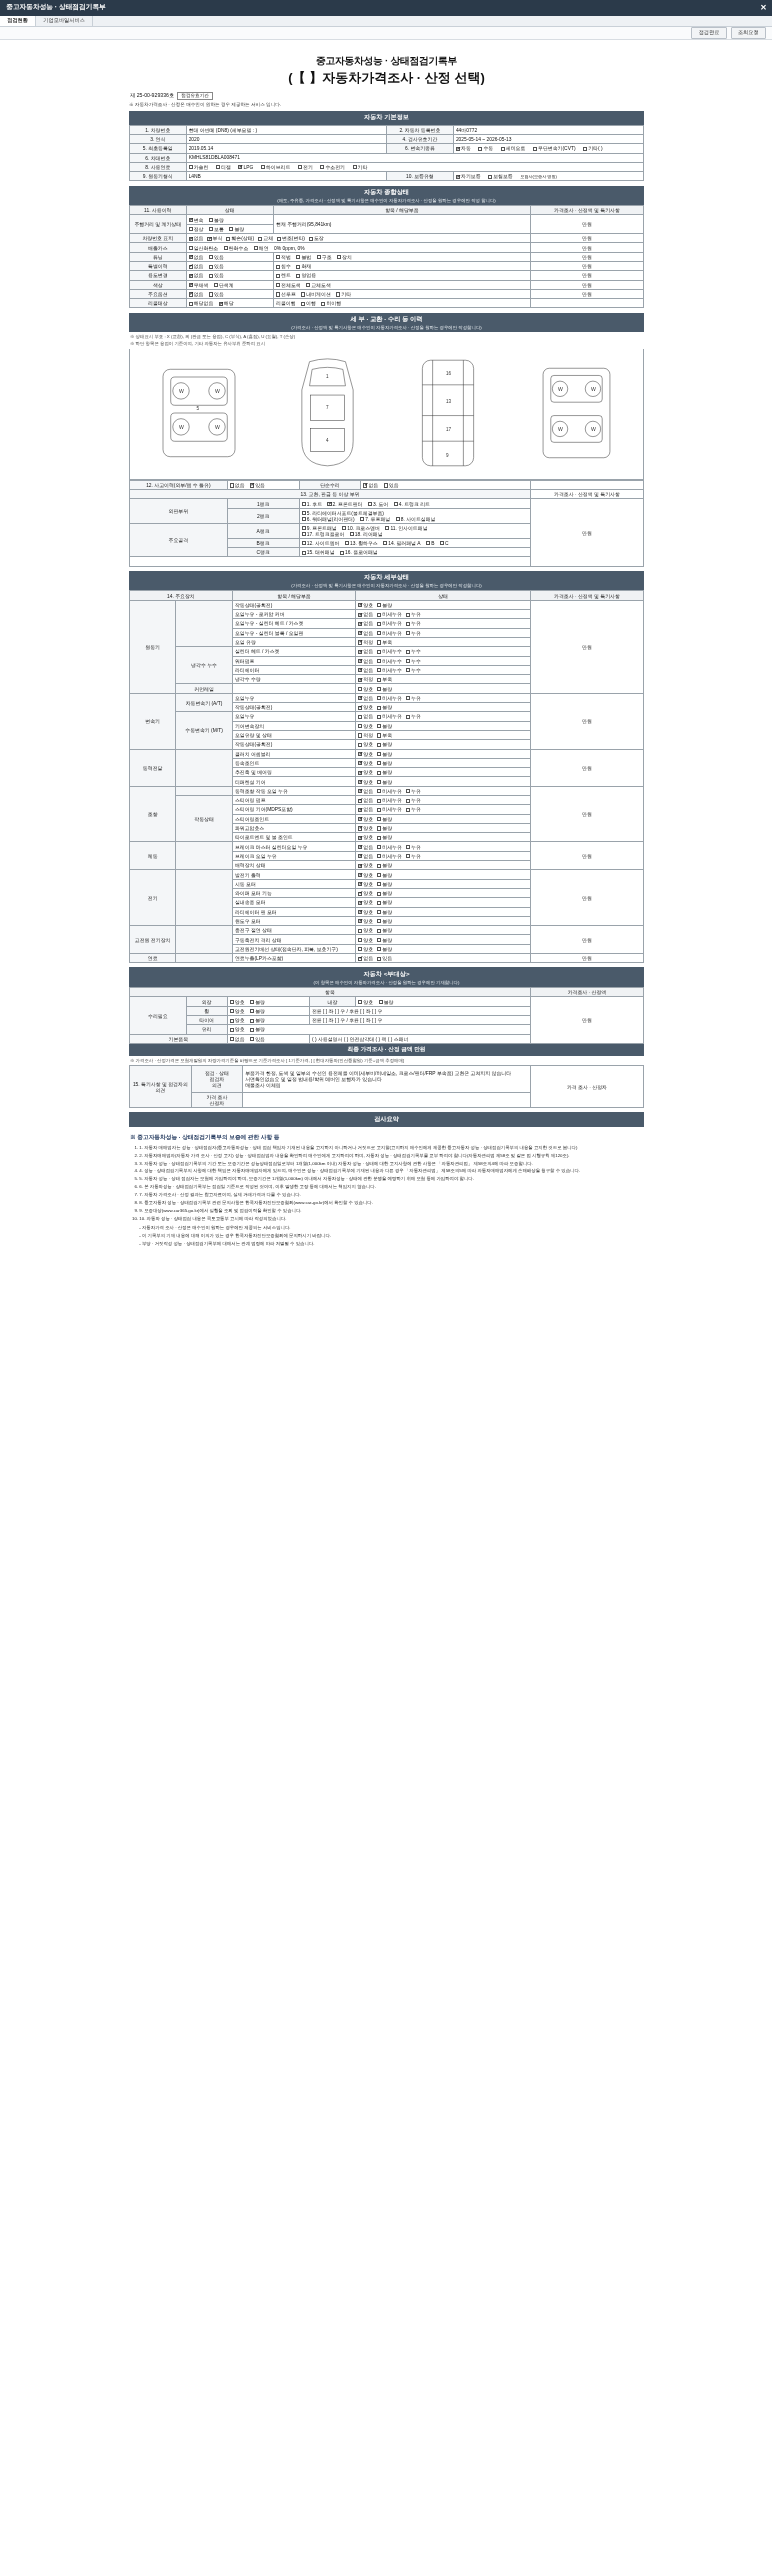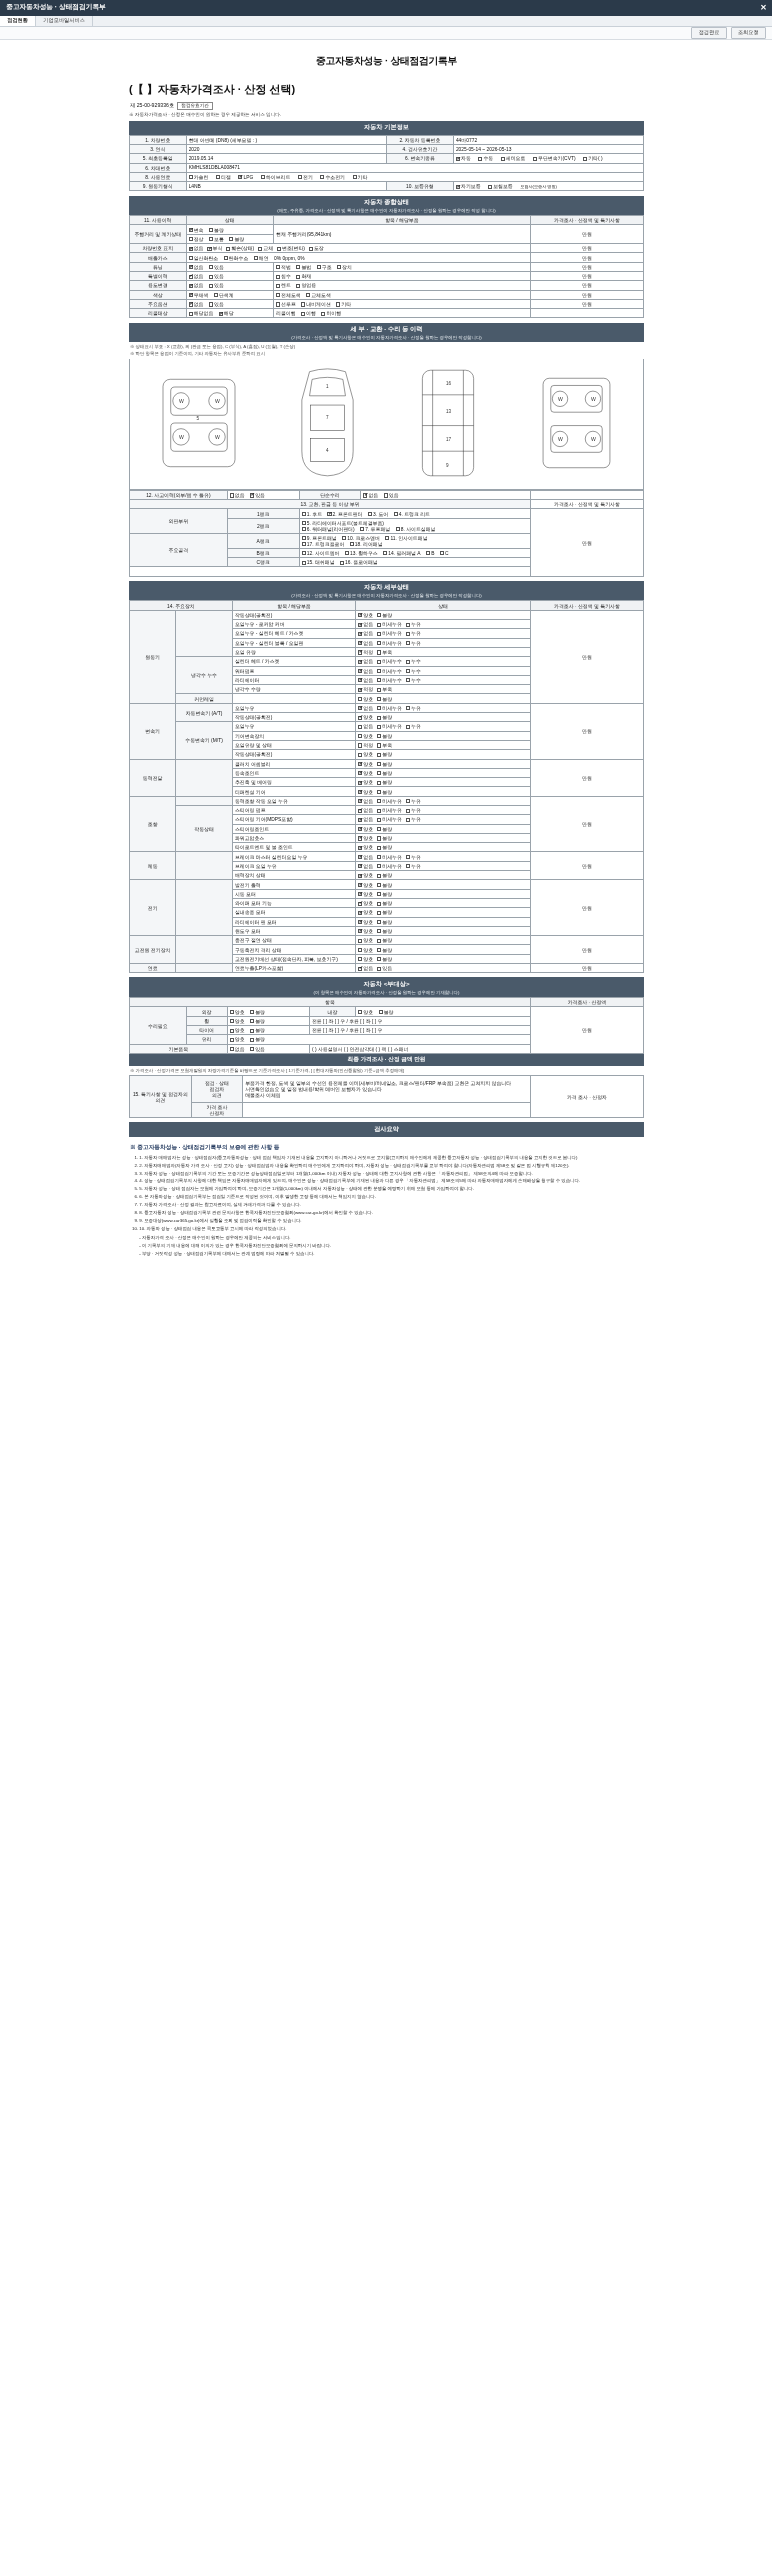--- a/index.html
+++ b/index.html
@@ -37,21 +37,21 @@
     font-size:5.2px; padding:1.5px 6.2px; border-radius:1px; cursor:pointer;
   }
   .page {
     width:773px; padding:7.2px 0 20.6px 0; background:#fff;
   }
   .sheet {
     width:515px; margin:0 auto;
     border:0; position:relative;
   }
   .doc-title { text-align:center; font-size:9.8px; font-weight:bold; letter-spacing:-0.3px; margin-top:7.2px;}
-  .doc-sub { text-align:left; font-size:11px; font-weight:bold; margin-top:14px; }
+  .doc-sub { text-align:center; font-size:13px; font-weight:bold; margin-top:1px; }
   .doc-meta { display:flex; align-items:center; gap:3.1px; font-size:5.2px; margin-top:5.2px; padding:0 1px;}
   .doc-meta .chip { border:0.5px solid #888; padding:0.5px 3.1px; font-size:4.6px; }
   .doc-note { font-size:4.6px; color:#333; margin-top:2.1px; }
   .band {
     background:#4a5a6a; color:#fff; text-align:center; padding:2.1px 0 2.6px 0;
     margin-top:4.1px;
   }
   .band .b1 { font-size:6.2px; font-weight:bold; }
   .band .b2 { font-size:4.4px; margin-top:1px; color:#e6ebef; }
   table.grid { width:100%; border-collapse:collapse; table-layout:fixed; }

